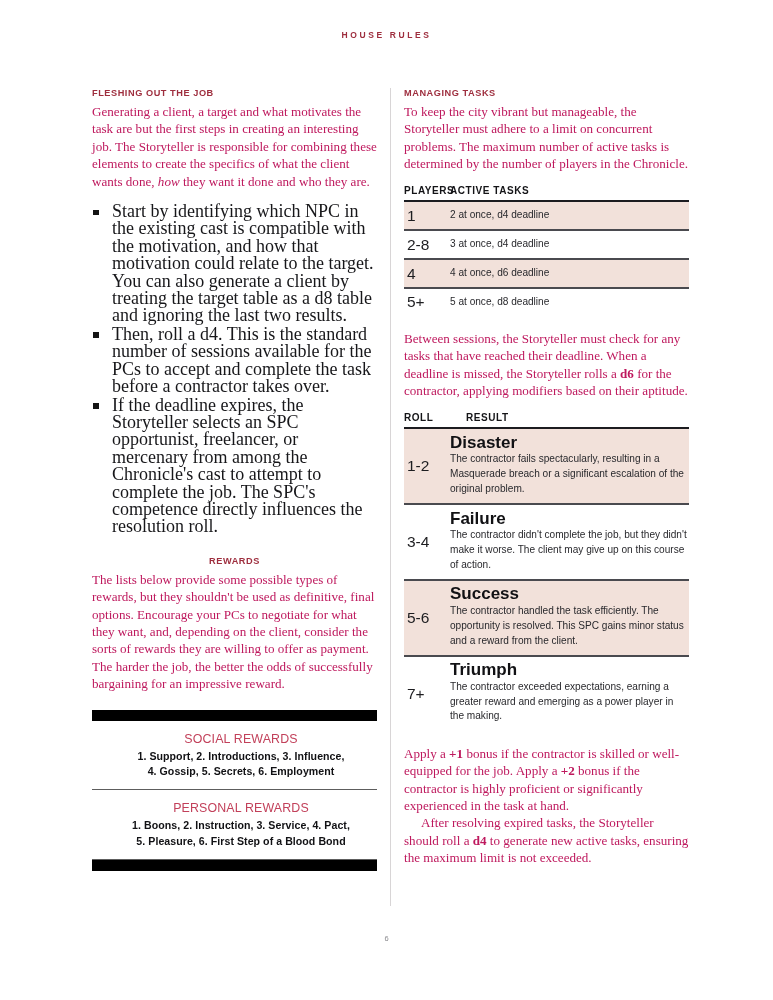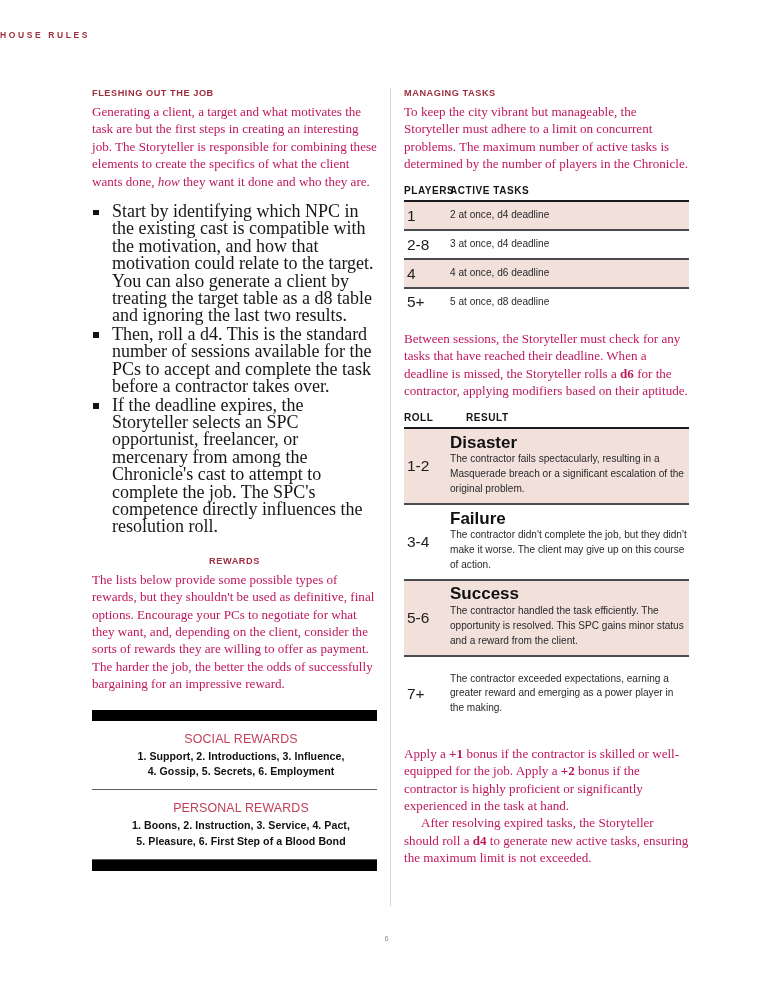--- a/index.html
+++ b/index.html
@@ -15,21 +15,21 @@
     position: relative;
     overflow: hidden;
   }
 
   
   .running-head {
     position: absolute;
     top: 30px;
     left: 0;
     width: 773px;
-    text-align: left;
+    text-align: center;
     font-family: "Liberation Sans", sans-serif;
     font-size: 8.5px;
     font-weight: bold;
     letter-spacing: 2.6px;
     color: #9e2e3e;
   }
 
   
   .page {
     position: absolute;
@@ -333,20 +333,21 @@
         <div class="val">
           <div class="rt">Success</div>
           <div class="rd">The contractor handled the task efficiently. The opportunity is resolved. This SPC gains minor status and a reward from the client.</div>
         </div>
       </div>
       <div class="rule-med"></div>
 
       <div class="row roll">
         <div class="key">7+</div>
         <div class="val">
+          <div class="rt">Triumph</div>
           <div class="rd">The contractor exceeded expectations, earning a greater reward and emerging as a power player in the making.</div>
         </div>
       </div>
     </div>
 
     <p class="body gap"><span>Apply a </span><b>+1</b><span> bonus if the contractor is skilled or well-equipped for the job. Apply a </span><b>+2</b><span> bonus if the contractor is highly proficient or significantly experienced in the task at hand.</span></p>
 
     <p class="body indent"><span>After resolving expired tasks, the Storyteller should roll a </span><b>d4</b><span> to generate new active tasks, ensuring the maximum limit is not exceeded.</span></p>
 
   </div>

